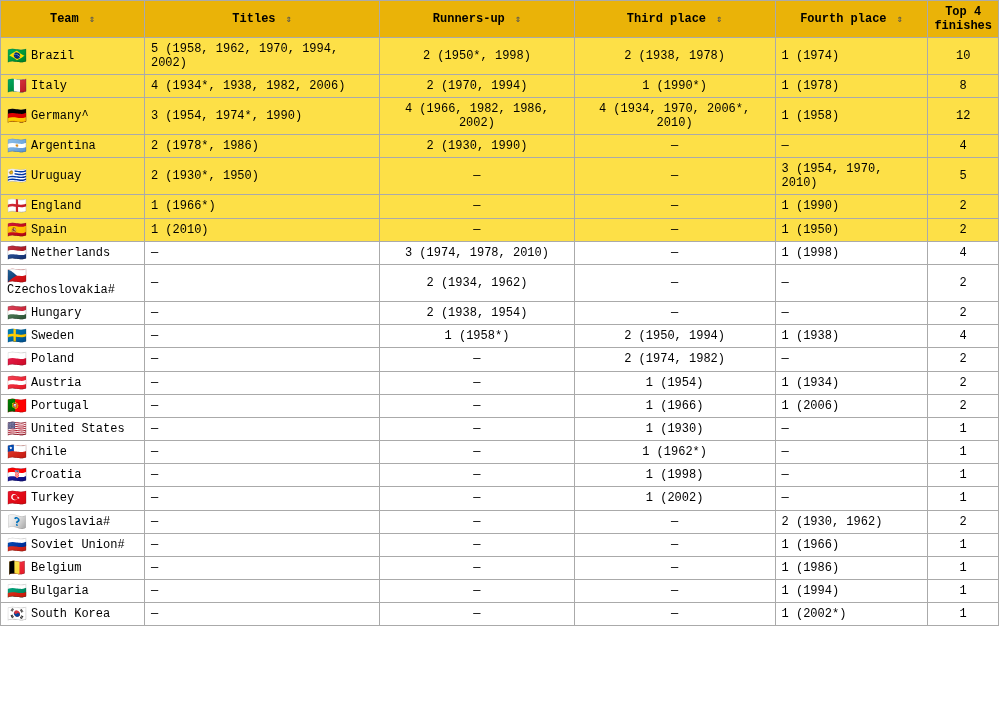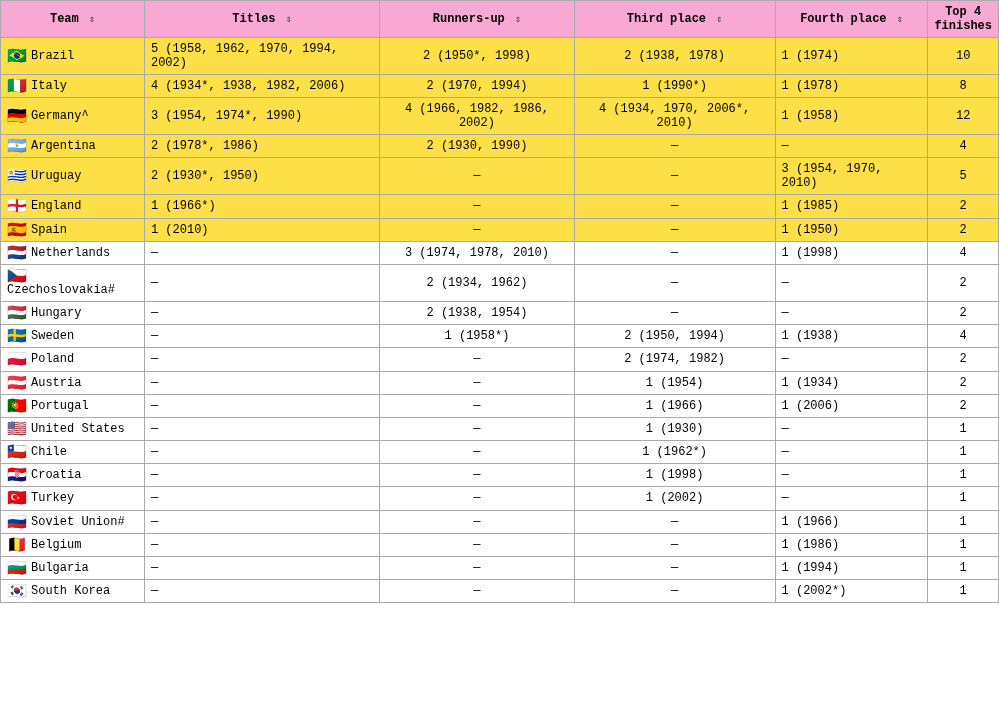--- a/index.html
+++ b/index.html
@@ -14,21 +14,21 @@
       border-collapse: collapse;
       border: 1px solid #aaa;
     }
     th, td {
       border: 1px solid #aaa;
       padding: 4px 6px;
       text-align: left;
       vertical-align: middle;
     }
     th {
-      background: #f9a8d4;
+      background: #eab308;
       text-align: center;
       font-weight: bold;
       cursor: pointer;
     }
     th .sort-icon {
       display: inline-block;
       margin-left: 3px;
       font-size: 10px;
       color: #555;
     }
@@ -101,21 +101,21 @@
         <td style="text-align: center;">—</td>
         <td style="text-align: center;">—</td>
         <td>3 (1954, 1970, 2010)</td>
         <td class="top4-col">5</td>
       </tr>
       <tr class="highlight">
         <td><span class="flag">🏴󠁧󠁢󠁥󠁮󠁧󠁿</span><span>England</span></td>
         <td>1 (1966*)</td>
         <td style="text-align: center;">—</td>
         <td style="text-align: center;">—</td>
-        <td>1 (1985)</td>
+        <td>1 (1990)</td>
         <td class="top4-col">2</td>
       </tr>
       <tr class="highlight">
         <td><span class="flag">🇪🇸</span><span>Spain</span></td>
         <td>1 (2010)</td>
         <td style="text-align: center;">—</td>
         <td style="text-align: center;">—</td>
         <td>1 (1950)</td>
         <td class="top4-col">2</td>
       </tr>
@@ -201,20 +201,28 @@
       </tr>
       <tr>
         <td><span class="flag">🇹🇷</span><span>Turkey</span></td>
         <td>—</td>
         <td style="text-align: center;">—</td>
         <td style="text-align: center;">1 (2002)</td>
         <td>—</td>
         <td class="top4-col">1</td>
       </tr>
       <tr>
+        <td><span class="flag">🇾🇺</span><span>Yugoslavia#</span></td>
+        <td>—</td>
+        <td style="text-align: center;">—</td>
+        <td style="text-align: center;">—</td>
+        <td>2 (1930, 1962)</td>
+        <td class="top4-col">2</td>
+      </tr>
+      <tr>
         <td><span class="flag">🇷🇺</span><span>Soviet Union#</span></td>
         <td>—</td>
         <td style="text-align: center;">—</td>
         <td style="text-align: center;">—</td>
         <td>1 (1966)</td>
         <td class="top4-col">1</td>
       </tr>
       <tr>
         <td><span class="flag">🇧🇪</span><span>Belgium</span></td>
         <td>—</td>

